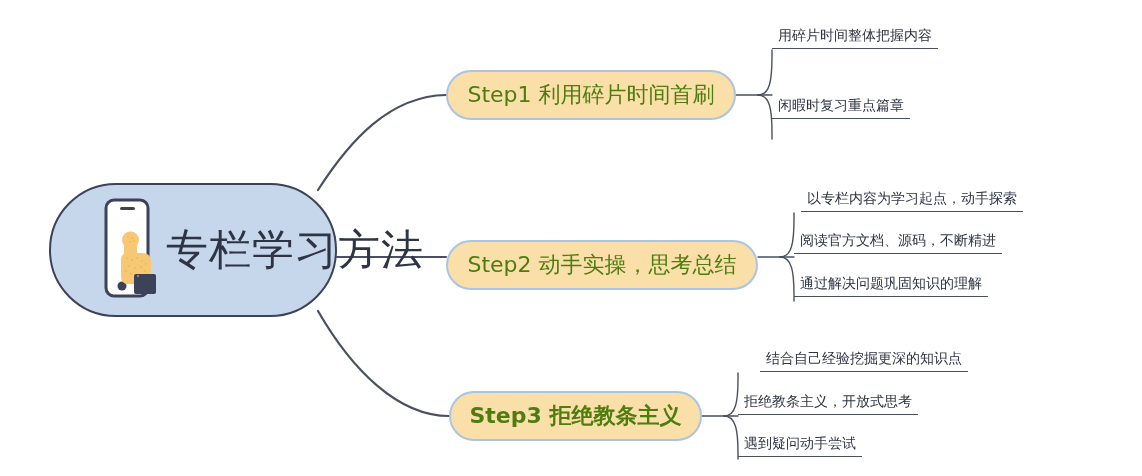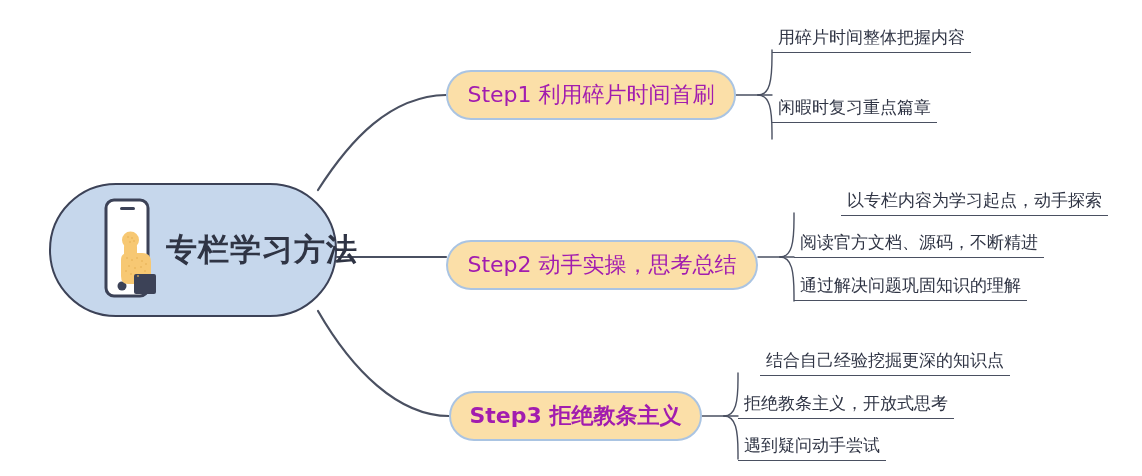--- a/index.html
+++ b/index.html
@@ -36,27 +36,26 @@
     height: 134px;
     background: #c6d7ec;
     border: 2.5px solid #3c4257;
     border-radius: 67px;
     box-sizing: border-box;
     display: flex;
     align-items: center;
     z-index: 3;
   }
   .root-label {
-    font-size: 31px;
+    font-size: 42px;
     color: #2f3444;
     letter-spacing: 1px;
     margin-left: 10px;
     white-space: nowrap;
     font-family: "DejaVu Sans", "Liberation Sans", sans-serif;
-    font-weight: bold;
   }
   .phone-icon {
     position: relative;
     width: 52px;
     height: 104px;
     margin-left: 53px;
     flex: none;
   }
 
   
@@ -67,39 +66,39 @@
     border: 2px solid #aac4e2;
     border-radius: 25px;
     box-sizing: border-box;
     display: flex;
     align-items: center;
     justify-content: center;
     z-index: 3;
   }
   .branch-label {
     font-size: 22px;
-    color: #a21caf;
+    color: #4d7c0f;
     white-space: nowrap;
     font-family: "DejaVu Sans", "Liberation Sans", sans-serif;
   }
   #pill-1 { left: 446px; top: 70px;  width: 290px; }
   #pill-2 { left: 446px; top: 240px; width: 312px; }
   #pill-3 { left: 449px; top: 391px; width: 253px; font-weight: bold; }
 
   
   .leaf {
     position: absolute;
     z-index: 2;
     border-bottom: 1.4px solid #4a5061;
     padding: 0 6px 3px 6px;
     box-sizing: border-box;
     white-space: nowrap;
   }
   .leaf-text {
-    font-size: 17px;
+    font-size: 14px;
     color: #2f3444;
     font-family: "DejaVu Sans", "Liberation Sans", sans-serif;
   }
 </style>
 </head>
 <body>
 
 <div id="canvas">
 
   <svg id="wires" viewBox="0 0 1142 476" xmlns="http://www.w3.org/2000/svg">
@@ -178,21 +177,21 @@
   <div class="leaf" style="left:772px; top:26px;">
     <span class="leaf-text">用碎片时间整体把握内容</span>
   </div>
   <div class="leaf" style="left:772px; top:96px;">
     <span class="leaf-text">闲暇时复习重点篇章</span>
   </div>
 
   <div class="branch-pill" id="pill-2">
     <span class="branch-label">Step2 动手实操，思考总结</span>
   </div>
-  <div class="leaf" style="left:841px; top:189px;text-align:right;">
+  <div class="leaf" style="left:801px; top:189px;text-align:right;">
     <span class="leaf-text">以专栏内容为学习起点，动手探索</span>
   </div>
   <div class="leaf" style="left:794px; top:274px;">
     <span class="leaf-text">通过解决问题巩固知识的理解</span>
   </div>
   <div class="leaf" style="left:794px; top:231px;">
     <span class="leaf-text">阅读官方文档、源码，不断精进</span>
   </div>
 
   <div class="branch-pill" id="pill-3">

